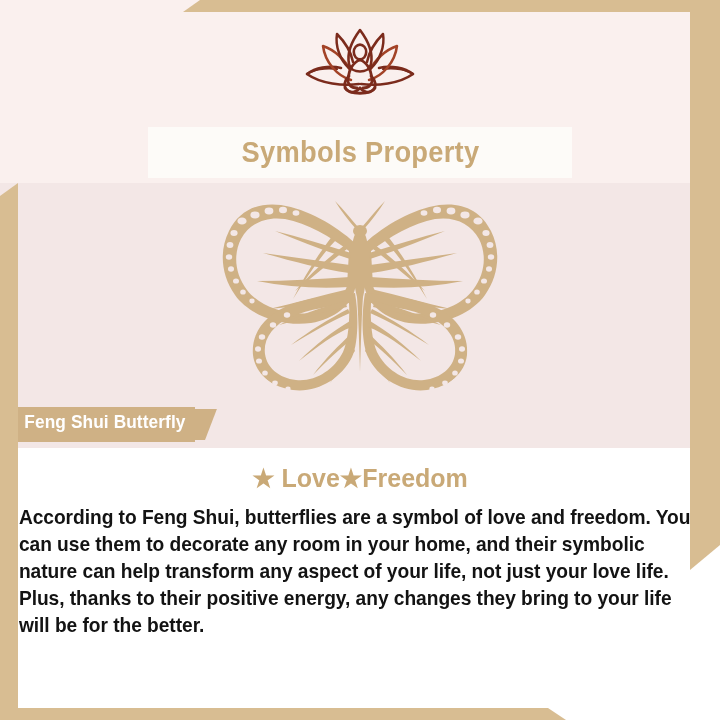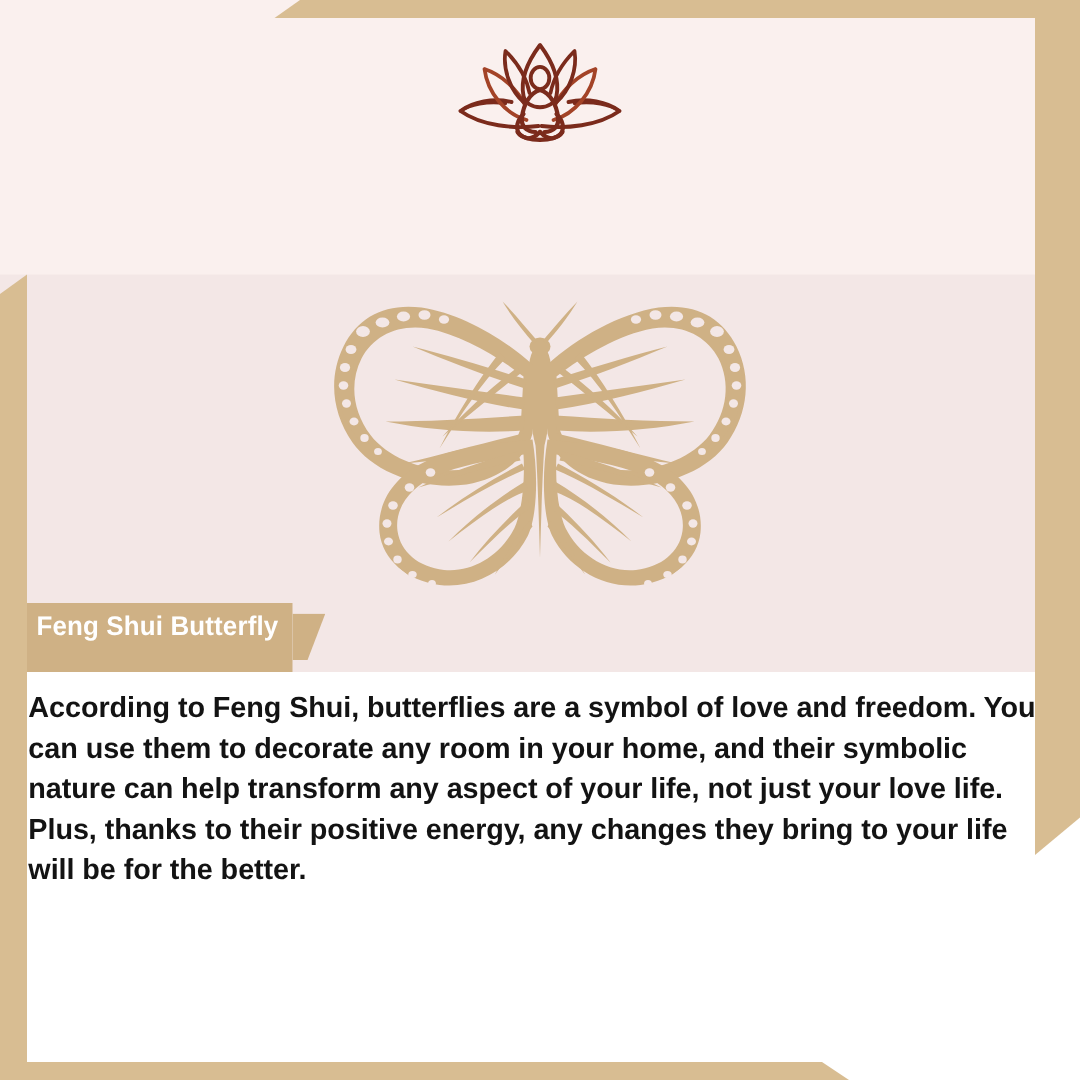--- a/index.html
+++ b/index.html
@@ -97,21 +97,21 @@
     z-index: 30;
     display: flex;
     align-items: center;
   }
   .tag-body {
     position: relative;
     height: 31px;
     background: #CFB185;
     display: flex;
     align-items: center;
-    padding: 0 6px 15px 21px;
+    padding: 0 6px 4px 21px;
   }
   .tag-label {
     font-family: "Liberation Sans Narrow", "Liberation Sans", sans-serif;
     font-weight: bold;
     font-size: 18px;
     color: #FFFFFF;
     letter-spacing: .1px;
     white-space: nowrap;
     transform: scaleX(0.96);
   }
@@ -190,20 +190,23 @@
 
           <path d="M64 54 C58 60 58 68 66 70 C70 71 73 68 75 66" stroke="#7B2B1C" stroke-width="2.8"></path>
           <path d="M86 54 C92 60 92 68 84 70 C80 71 77 68 75 66" stroke="#7B2B1C" stroke-width="2.8"></path>
 
           <path d="M60 66 C64 73 86 73 90 66" stroke="#7B2B1C" stroke-width="2.8"></path>
         </g>
       </svg>
     </div>
   </div>
 
+  <div class="title-banner">
+    <span class="title-text">Symbols Property</span>
+  </div>
 
   <div class="sec-butterfly">
     <div class="butterfly-holder">
       <svg width="330" height="205" viewBox="0 0 330 205">
         <g fill="#CFB185">
 
           <path d="M165 32
                    C160 34 157 42 157 56
                    C157 72 159 88 162 100
                    C163 112 164 140 165 175
@@ -353,20 +356,21 @@
   </div>
 
   <div class="tag">
     <div class="tag-body">
       <span class="tag-label">Feng Shui Butterfly</span>
     </div>
     <div class="tag-slant"></div>
   </div>
 
   <div class="sec-content">
+    <h2 class="love-line">★ Love★Freedom</h2>
     <p class="body-copy">According to Feng Shui, butterflies are a symbol of love and freedom. You can use them to decorate any room in your home, and their symbolic nature can help transform any aspect of your life, not just your love life. Plus, thanks to their positive energy, any changes they bring to your life will be for the better.</p>
   </div>
 
   <svg class="frame-svg" viewBox="0 0 720 720">
 
     <polygon points="200,0 720,0 720,12 183,12" fill="#D8BD92"></polygon>
 
     <polygon points="690,12 720,12 720,545 690,570" fill="#D8BD92"></polygon>
 
     <polygon points="0,196 18,183 18,708 0,708" fill="#D8BD92"></polygon>

